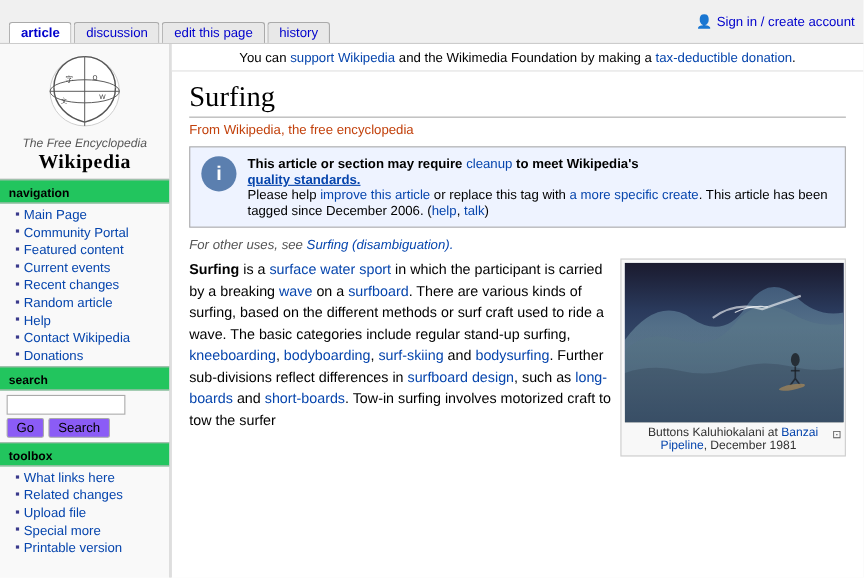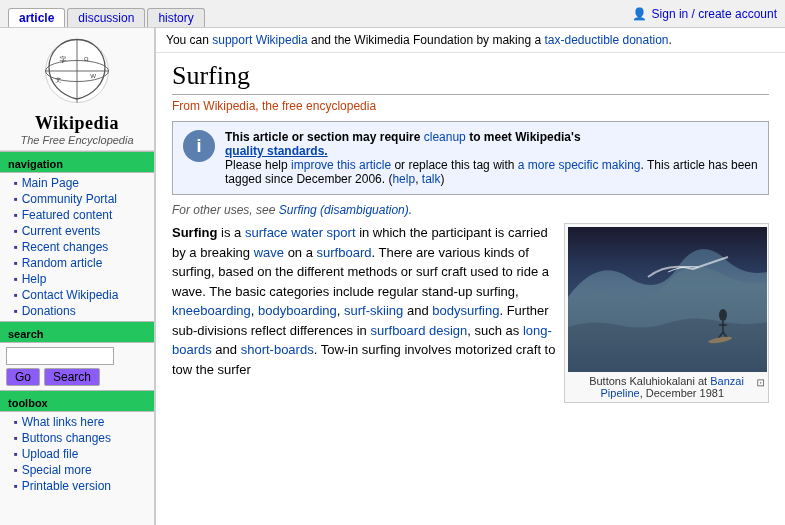--- a/index.html
+++ b/index.html
@@ -14,21 +14,21 @@
     }
 
     
     #top-bar {
       background: #f0f0f0;
       border-bottom: 1px solid #ccc;
       display: flex;
       justify-content: space-between;
       align-items: center;
       padding: 0 8px;
-      height: 28px;
+      height: 40px;
     }
     #tabs {
       display: flex;
       gap: 2px;
       align-items: flex-end;
       height: 100%;
       padding-top: 3px;
     }
     .tab {
       padding: 2px 10px;
@@ -150,20 +150,21 @@
     #content {
       flex: 1;
       background: #fff;
       padding: 0;
       overflow: hidden;
       border-left: 1px solid #ccc;
     }
 
     
     #support-banner {
+      text-align: center;
       font-size: 12px;
       padding: 5px 10px;
       border-bottom: 1px solid #e0e0e0;
       background: #fff;
     }
     #support-banner a { color: #0645ad; }
 
     
     #article-body {
       padding: 8px 16px;
@@ -268,20 +269,21 @@
       margin-top: -10px;
     }
   </style>
 </head>
 <body>
 
 <div id="top-bar">
   <div id="tabs">
     <div class="tab active">article</div>
     <div class="tab">discussion</div>
+    <div class="tab">edit this page</div>
     <div class="tab">history</div>
   </div>
   <div id="sign-in-link">
     <span>👤</span>
     <span>Sign in / create account</span>
   </div>
 </div>
 
 <div id="layout">
 
@@ -298,22 +300,22 @@
 
         <ellipse cx="40" cy="40" rx="36" ry="12" fill="none" stroke="#555" stroke-width="1"></ellipse>
         <line x1="4" y1="40" x2="76" y2="40" stroke="#555" stroke-width="1"></line>
         <line x1="40" y1="4" x2="40" y2="76" stroke="#555" stroke-width="1"></line>
 
         <text x="20" y="30" font-size="8" fill="#333">字</text>
         <text x="48" y="28" font-size="7" fill="#333">Ω</text>
         <text x="55" y="48" font-size="7" fill="#333">W</text>
         <text x="15" y="52" font-size="7" fill="#333">文</text>
       </svg>
+      <div id="wiki-subtitle">The Free Encyclopedia</div>
       <div id="wiki-title">Wikipedia</div>
-      <div id="wiki-subtitle">The Free Encyclopedia</div>
     </div>
 
     <div class="sidebar-section-title">navigation</div>
     <div class="sidebar-nav">
       <ul id="nav-list">
         <li>
             <a>Main Page</a>
           </li>
         <li>
             <a>Community Portal</a>
@@ -351,21 +353,21 @@
       </div>
     </div>
 
     <div class="sidebar-section-title">toolbox</div>
     <div class="sidebar-nav">
       <ul id="toolbox-list">
         <li>
             <a>What links here</a>
           </li>
         <li>
-            <a>Buttons changes</a>
+            <a>Related changes</a>
           </li>
         <li>
             <a>Upload file</a>
           </li>
         <li>
             <a>Special more</a>
           </li>
         <li>
             <a>Printable version</a>
           </li>
@@ -380,21 +382,21 @@
 
     <div id="article-body">
       <h1 id="article-title">Surfing</h1>
       <div id="from-wiki">From Wikipedia, the free encyclopedia</div>
 
       <div id="cleanup-notice">
         <div id="info-icon">i</div>
         <div class="notice-text">
           <span class="bold">This article or section may require </span><a>cleanup</a><span class="bold"> to meet Wikipedia's</span><br>
           <a class="bold underline">quality standards.</a><br>
-          <span>Please help </span><a>improve this article</a><span> or replace this tag with </span><a>a more specific making</a><span>. This article has been tagged since December 2006. (</span><a>help</a><span>, </span><a>talk</a><span>)</span>
+          <span>Please help </span><a>improve this article</a><span> or replace this tag with </span><a>a more specific create</a><span>. This article has been tagged since December 2006. (</span><a>help</a><span>, </span><a>talk</a><span>)</span>
         </div>
       </div>
 
       <div id="disambiguation">
         <em><span>For other uses, see </span><a>Surfing (disambiguation).</a></em>
       </div>
 
       <div id="article-main">
         <div id="article-text">
           <strong>Surfing</strong><span> is a </span><a>surface water sport</a><span> in which the participant is carried by a breaking </span><a>wave</a><span> on a </span><a>surfboard</a><span>. There are various kinds of surfing, based on the different methods or surf craft used to ride a wave. The basic categories include regular stand-up surfing, </span><a>kneeboarding</a><span>, </span><a>bodyboarding</a><span>, </span><a>surf-skiing</a><span> and </span><a>bodysurfing</a><span>. Further sub-divisions reflect differences in </span><a>surfboard design</a><span>, such as </span><a>long-boards</a><span> and </span><a>short-boards</a><span>. Tow-in surfing involves motorized craft to tow the surfer</span>

